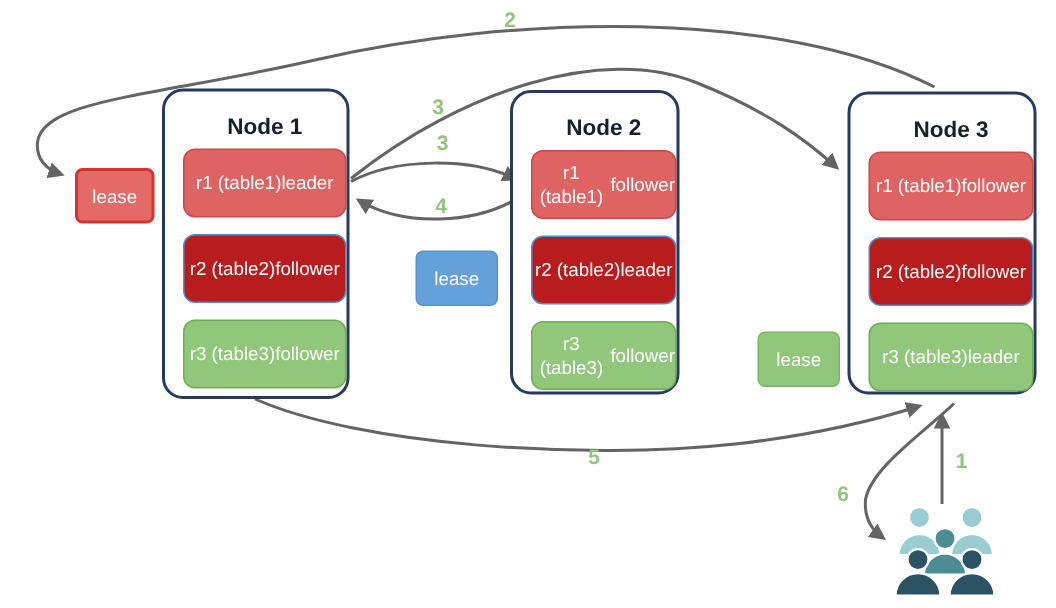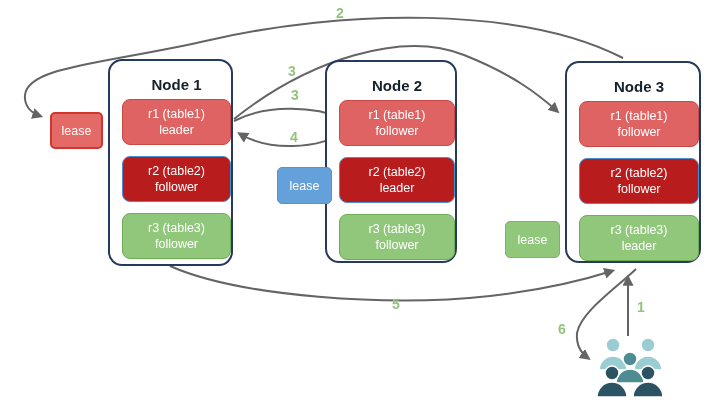--- a/index.html
+++ b/index.html
@@ -8,29 +8,29 @@
     font-family:"Liberation Sans", sans-serif; overflow:hidden;
   }
   svg.arrow-layer { position:absolute; left:0; top:0; width:704px; height:405px; }
   .arrow { fill:none; stroke:#646464; stroke-width:2; }
 
   .node {
     position:absolute; background:#ffffff; border:2px solid #253a5e;
     border-radius:14px; box-sizing:border-box; padding:12px 0 0 12px;
   }
   #node1 { left:108px; top:59px;  width:125px; height:207px; }
-  #node2 { left:325px; top:60px;  width:132px; height:203px; }
-  #node3 { left:565px; top:61px;  width:136px; height:202px; }
+  #node2 { left:340px; top:60px;  width:113px; height:203px; }
+  #node3 { left:565px; top:61px;  width:126px; height:202px; }
   .node-title {
     text-align:center; font-weight:bold; font-size:15px; color:#15202b;
     line-height:24px; margin-bottom:2px;
   }
   .replica {
     height:46px; border-radius:8px; margin-bottom:11px;
-    display:flex; flex-direction:column; align-items:center; justify-content:center;
+    display:flex; align-items:center; justify-content:center;
     color:#ffffff; font-size:12.5px; line-height:16px; box-sizing:border-box;
     text-align:center;
   }
   .c-red   { background:#e06363; border:1.5px solid #c84a46; }
   .c-blue  { background:#b91c1c; border:1.5px solid #4b8fd0; }
   .c-green { background:#90c77b; border:1.5px solid #6fae53;align-items:center; }
 
   .lease {
     position:absolute; height:37px; border-radius:5px; color:#ffffff;
     font-size:12.5px; display:flex; align-items:center; justify-content:center;

